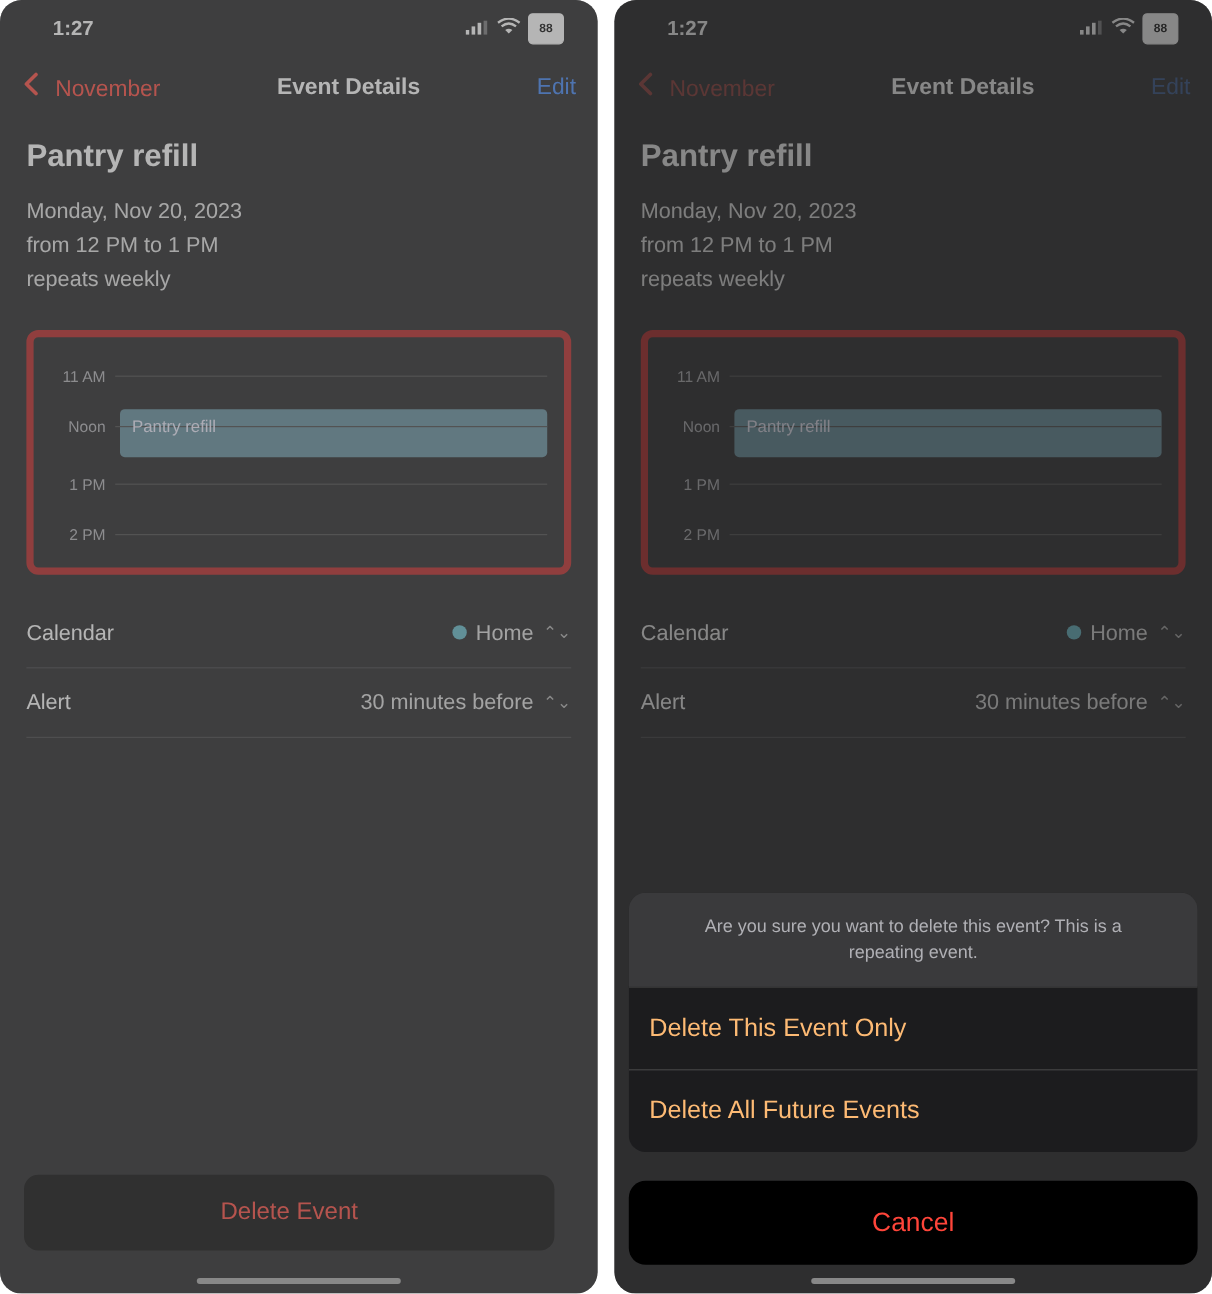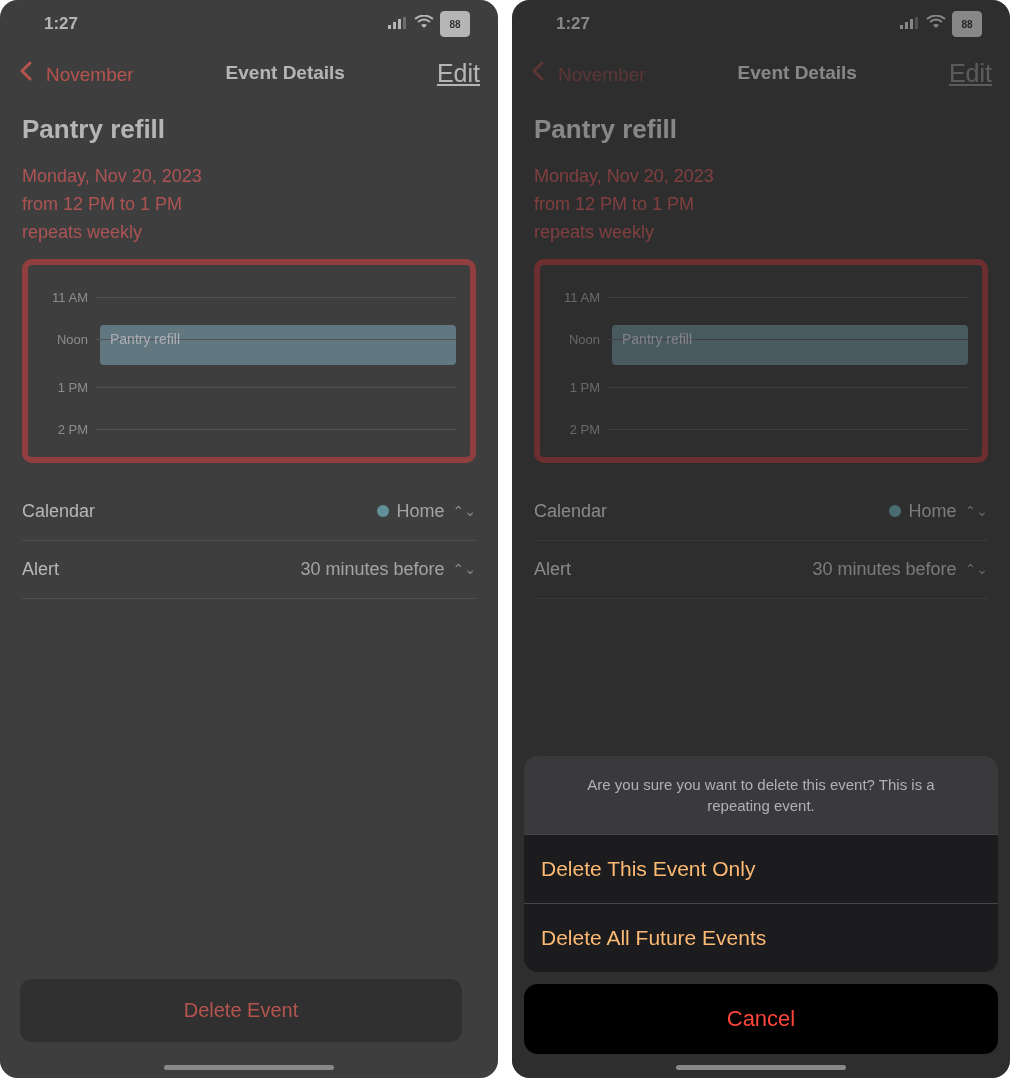--- a/index.html
+++ b/index.html
@@ -44,24 +44,24 @@
   }
   .nav-bar {
     height: 50px;
     display: flex;
     align-items: center;
     justify-content: space-between;
     padding: 0 18px;
   }
   .back-group { display: flex; align-items: flex-end; gap: 14px; color: #ff453a; font-size: 19px; }
   .nav-title { color: #fff; font-size: 19px; font-weight: 600; }
-  .edit-btn { color: #ffffff; font-size: 25px; text-decoration: underline; }
+  .edit-btn { color: #3b82f6; font-size: 19px; }
   .content { padding: 16px 22px; flex: 1; position: relative; }
   .event-title { color: #fff; font-size: 26px; font-weight: 700; margin-bottom: 18px; }
-  .event-meta { color: #ef4444; font-size: 18px; line-height: 1.55; margin-bottom: 12px; }
+  .event-meta { color: #e5e5e5; font-size: 18px; line-height: 1.55; margin-bottom: 28px; }
   .timeline {
     border: 6px solid #b91c1c;
     border-radius: 10px;
     padding: 12px 14px 6px 14px;
     margin-bottom: 20px;
   }
   .time-row { display: flex; align-items: center; height: 42px; }
   .time-label { width: 54px; font-size: 13px; color: #b0b0b5; text-align: right; padding-right: 8px; }
   .time-line { flex: 1; border-top: 1px solid #444; }
   .event-block {
@@ -120,21 +120,21 @@
   .action-sheet {
     position: absolute;
     left: 12px; right: 12px;
     bottom: 24px;
     z-index: 15;
   }
   .sheet-group {
     background: #2c2c2e;
     border-radius: 14px;
     overflow: hidden;
-    margin-bottom: 12px;
+    margin-bottom: 24px;
   }
   .sheet-msg {
     color: #b0b0b5;
     font-size: 15px;
     text-align: center;
     padding: 18px 30px;
     background: #3a3a3c;
     line-height: 1.4;
   }
   .sheet-btn {

